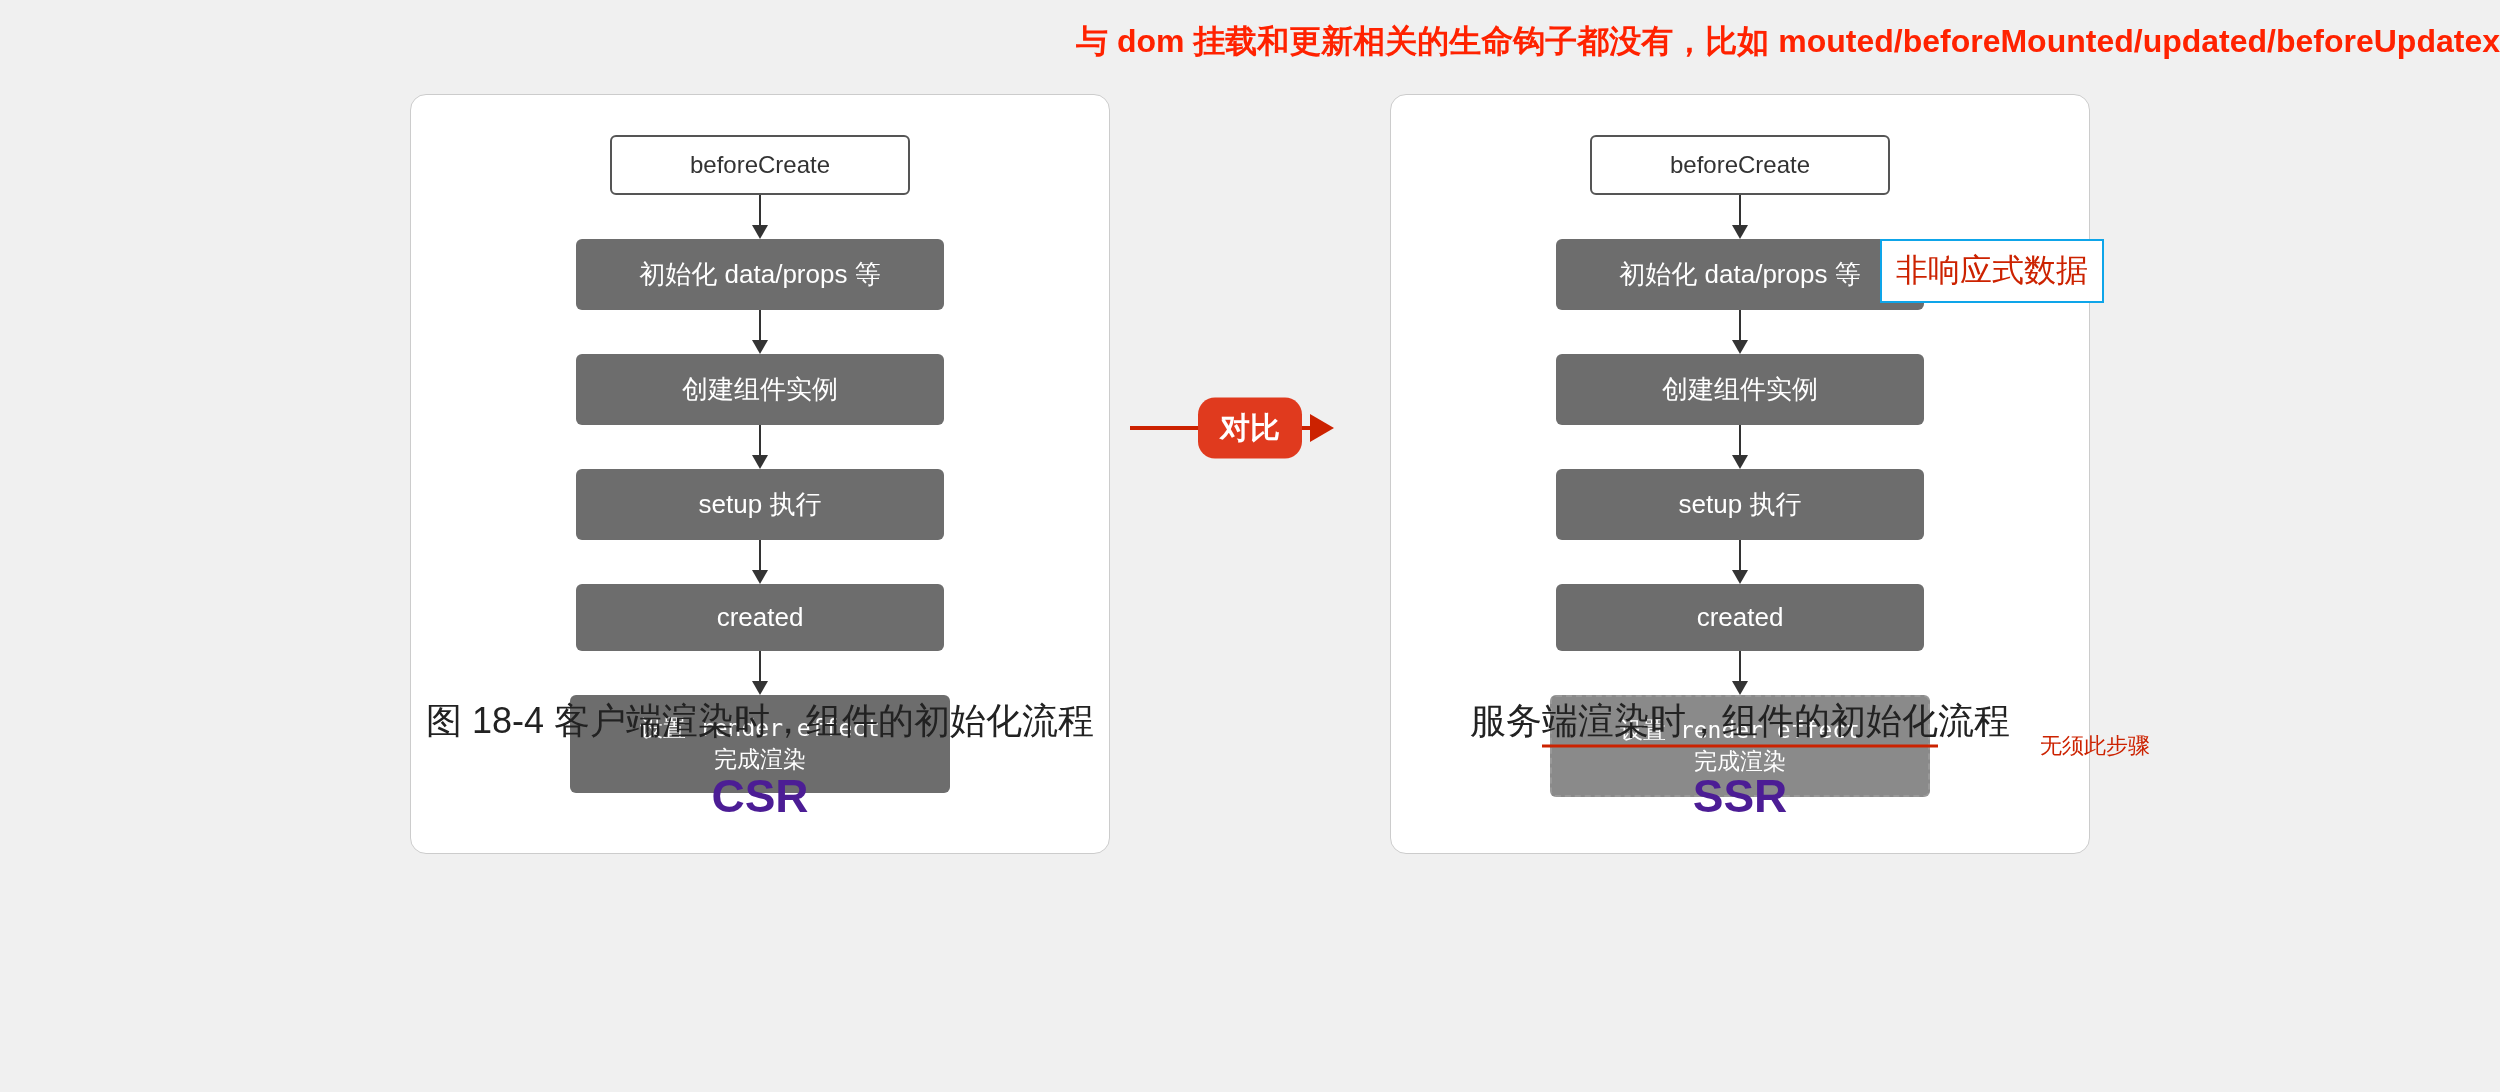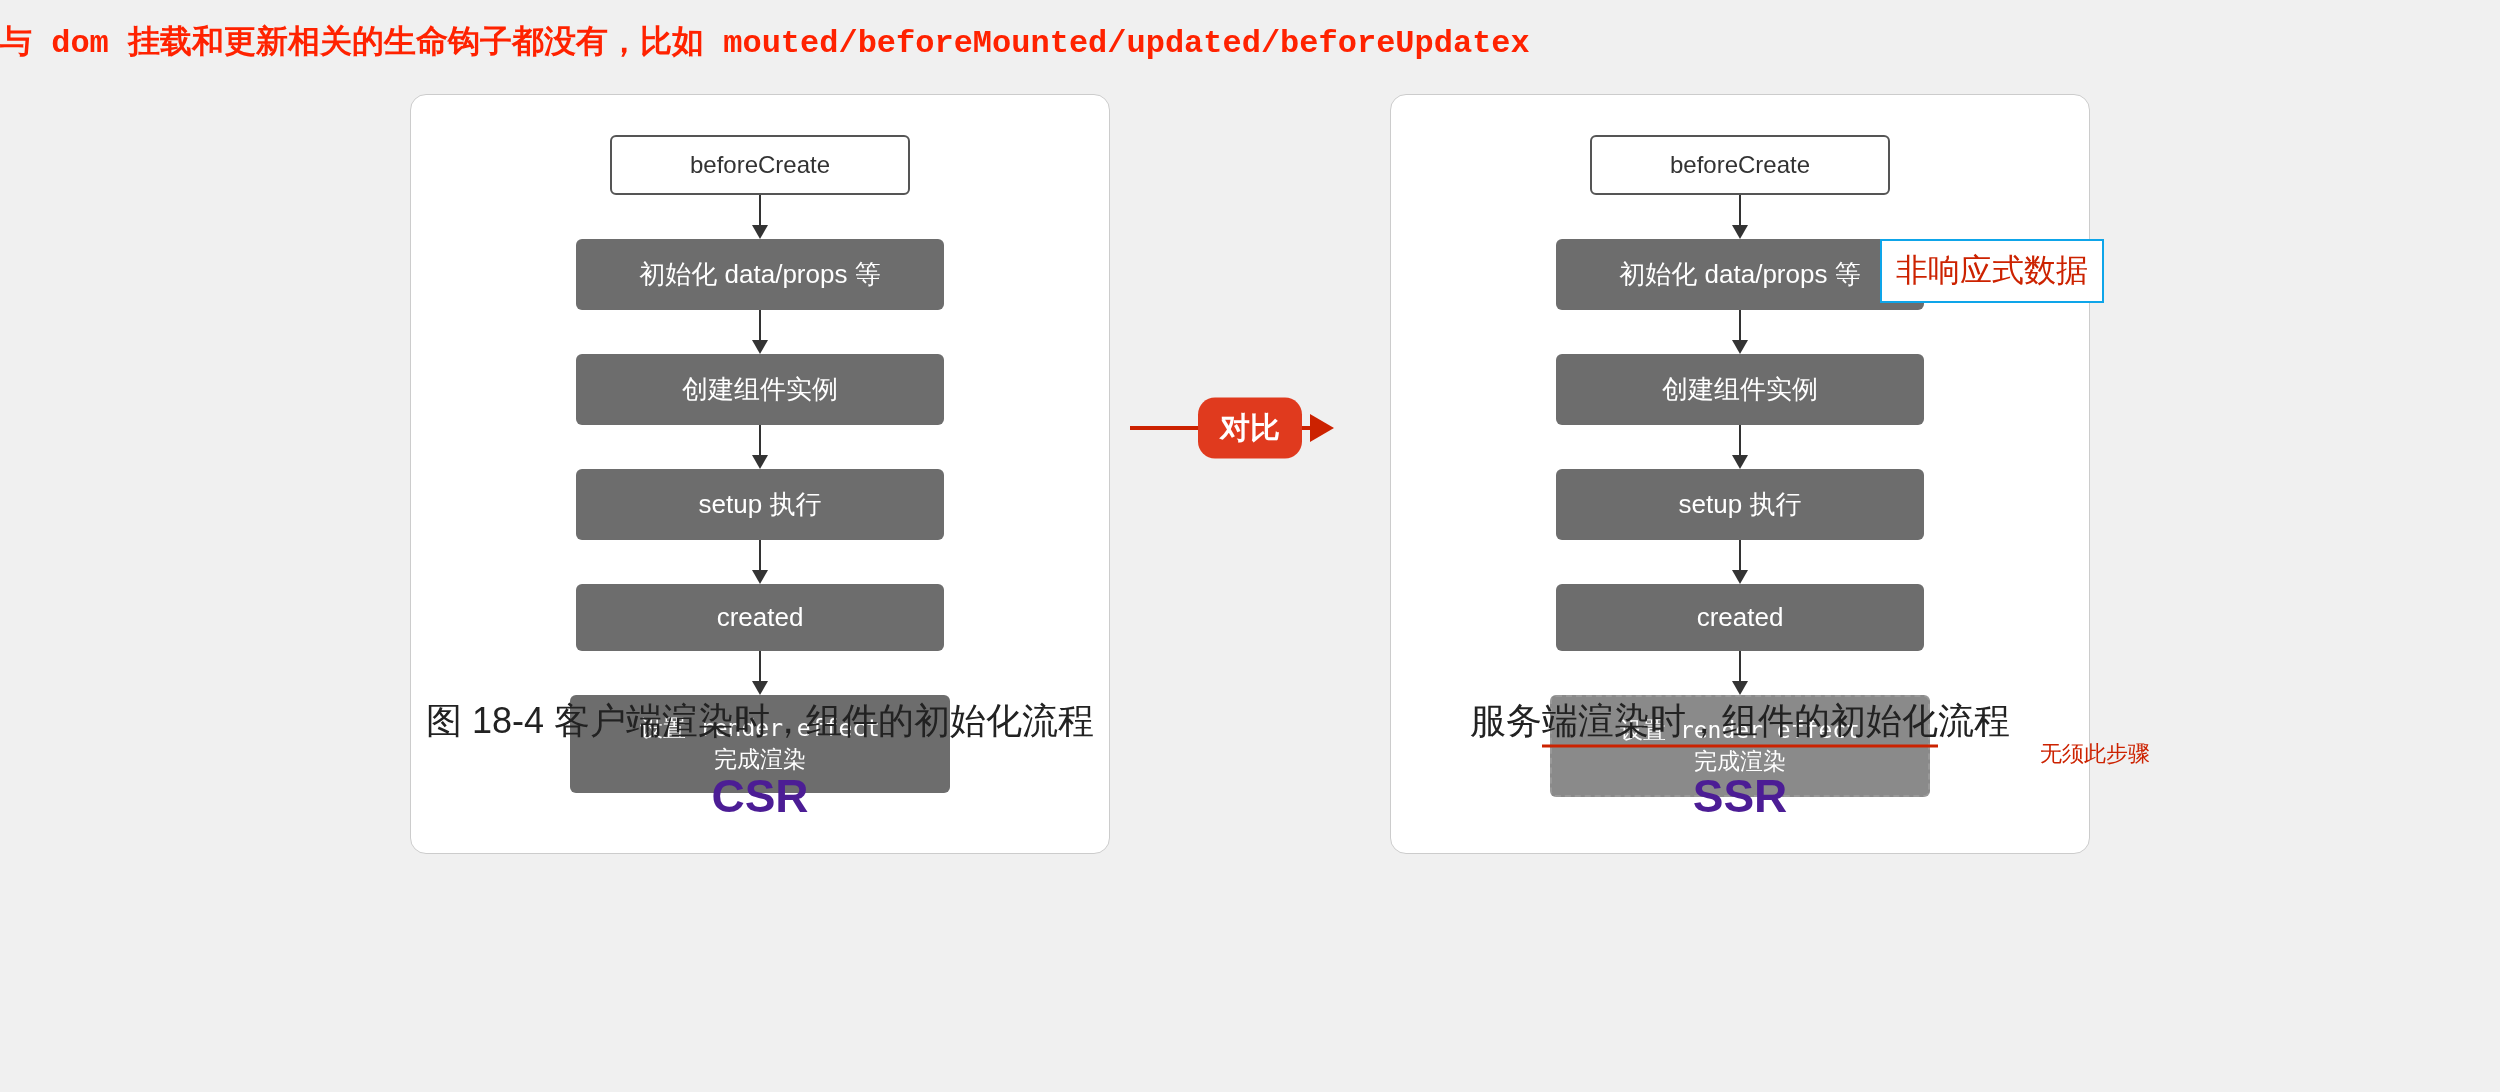--- a/index.html
+++ b/index.html
@@ -6,26 +6,25 @@
     body {
       background: #f0f0f0;
       font-family: 'Microsoft YaHei', SimHei, Arial, sans-serif;
       width: 2500px;
       min-height: 1092px;
       position: relative;
       overflow: hidden;
     }
 
     .top-banner {
-      text-align: left;
+      text-align: right;
       padding: 20px 0 10px 0;
       font-size: 32px;
       font-weight: bold;
       color: #ff2200;
-      font-family: Liberation Mono, monospace;
     }
 
     .main-content {
       display: flex;
       flex-direction: row;
       align-items: flex-start;
       justify-content: center;
       padding: 20px 40px;
       gap: 0;
     }
@@ -173,21 +172,20 @@
     }
 
     .no-need-label {
       position: absolute;
       right: -220px;
       color: #cc2200;
       font-size: 22px;
       white-space: nowrap;
       top: 50%;
       transform: translateY(-50%);
-      margin-top: 8px;
     }
 
     .strikethrough-line {
       position: absolute;
       left: -10px;
       right: -10px;
       top: 50%;
       height: 3px;
       background: #cc2200;
       transform: translateY(-50%);

